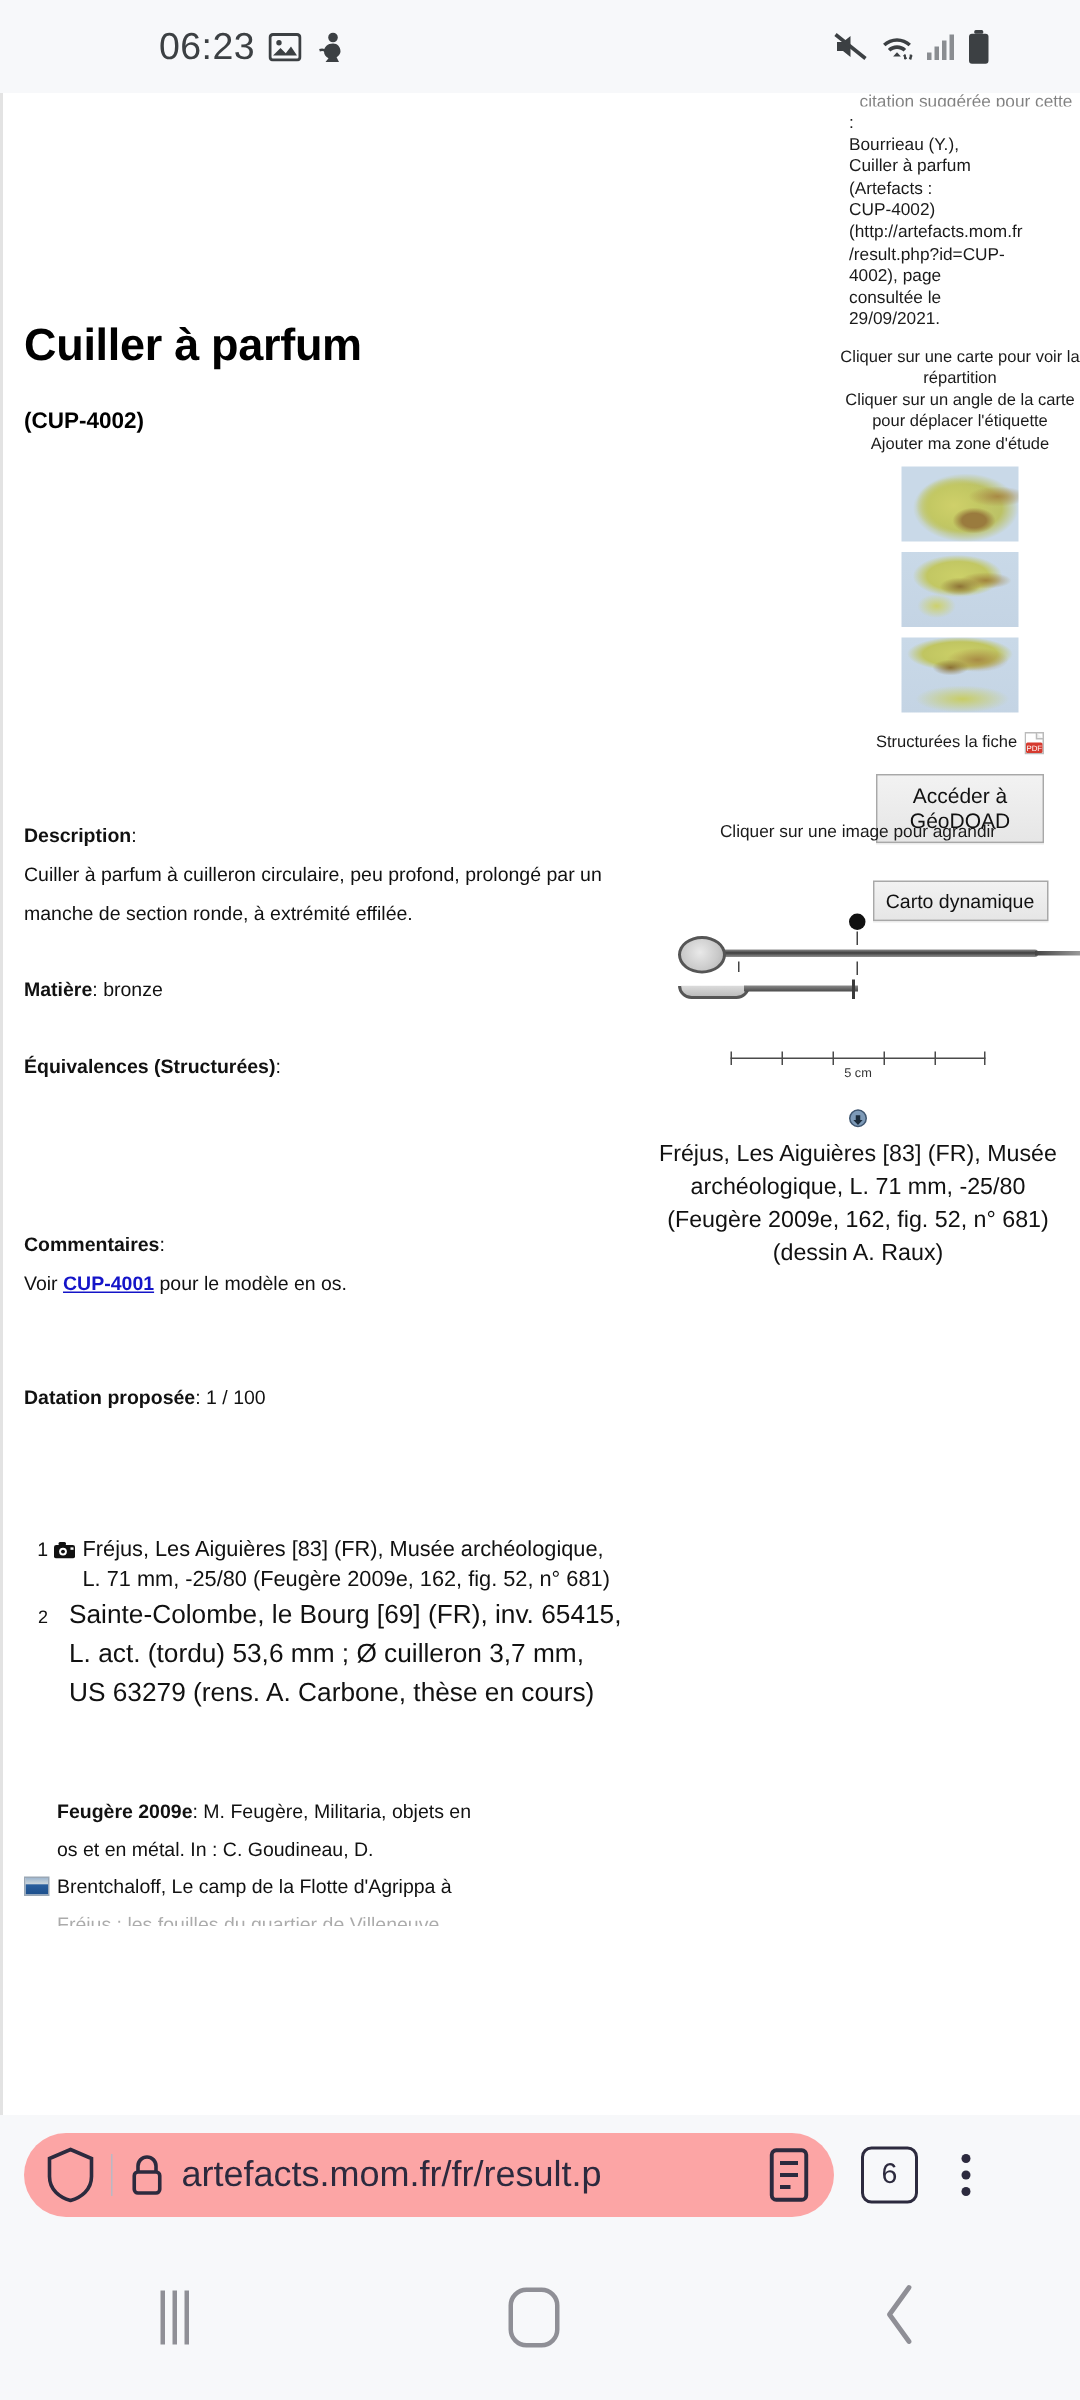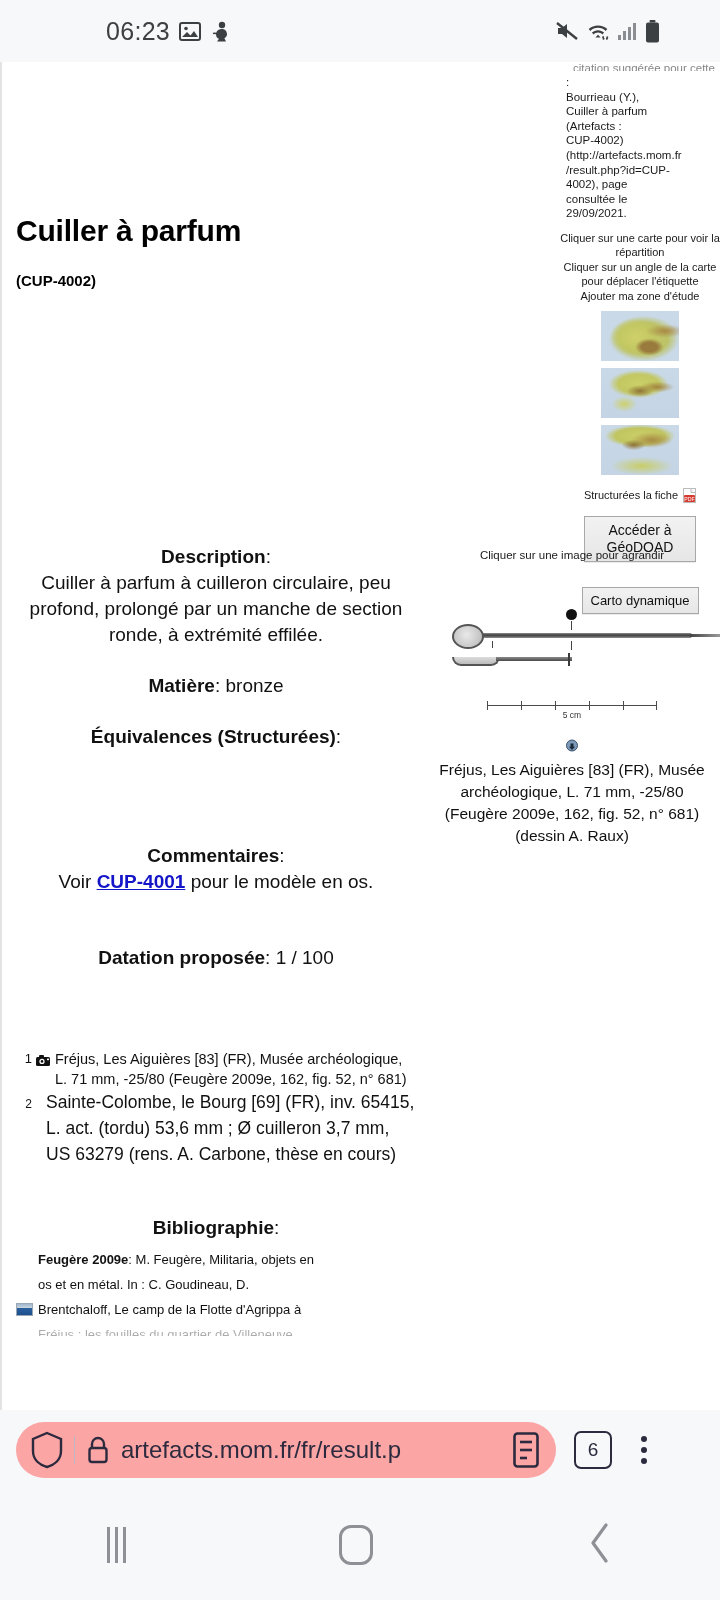--- a/index.html
+++ b/index.html
@@ -137,21 +137,21 @@
   .magnify { margin: 18px auto 6px; width: 14px; height: 14px; }
   .img-caption { font-size: 15.5px; line-height: 22px; color: #111; }
 
   
   .col-left { position: absolute; left: 14px; top: 0; width: 400px; }
   .title { font-size: 30px; font-weight: bold; color: #000; margin-top: 152px; letter-spacing: -.2px; }
   .subtitle { font-size: 15px; font-weight: bold; color: #000; margin-top: 24px; }
 
   .body-sections { position: absolute; left: 14px; top: 482px; width: 400px; }
   .sec { margin-bottom: 0; }
-  .p { font-size: 19px; line-height: 26px; color: #111; text-align: center; }
+  .p { font-size: 13px; line-height: 26px; color: #111; }
   .p b { font-weight: bold; }
   .gap-lg { height: 25px; }
   .lnk { color: #1414c8; font-weight: bold; }
 
   .att-list { margin-top: 2px; }
   .att-row { display: flex; font-size: 14.5px; line-height: 20px; color: #111; }
   .att-row .num { width: 20px; flex: 0 0 20px; text-align: right; padding-right: 4px; font-size: 13px; }
   .att-row .cam { flex: 0 0 16px; padding-top: 2px; }
   .att-row .txt { flex: 1; padding-left: 3px; }
   .att-row.big { font-size: 17.5px; line-height: 26px; }
@@ -400,21 +400,20 @@
           <div class="att-row big">
             <span class="num">2</span>
             <span class="txt" style="padding-left:10px">Sainte-Colombe, le Bourg [69] (FR), inv. 65415, L. act. (tordu) 53,6 mm ; Ø cuilleron 3,7 mm, US 63279 (rens. A. Carbone, thèse en cours)</span>
           </div>
         </div>
       </div>
 
       <div style="height:48px"></div>
 
       <div class="sec">
-        <div class="p"><b>Bibliographie</b>:</div>
         <div class="bib-entry">
           <span class="bibicon" style="visibility:hidden"></span>
           <span class="bibtxt">
             <b>Feugère 2009e</b><span>: M. Feugère, Militaria, objets en</span>
           </span>
         </div>
         <div class="bib-entry" style="margin-top:0">
           <span class="bibicon" style="visibility:hidden"></span>
           <span class="bibtxt">os et en métal. In : C. Goudineau, D.</span>
         </div>

